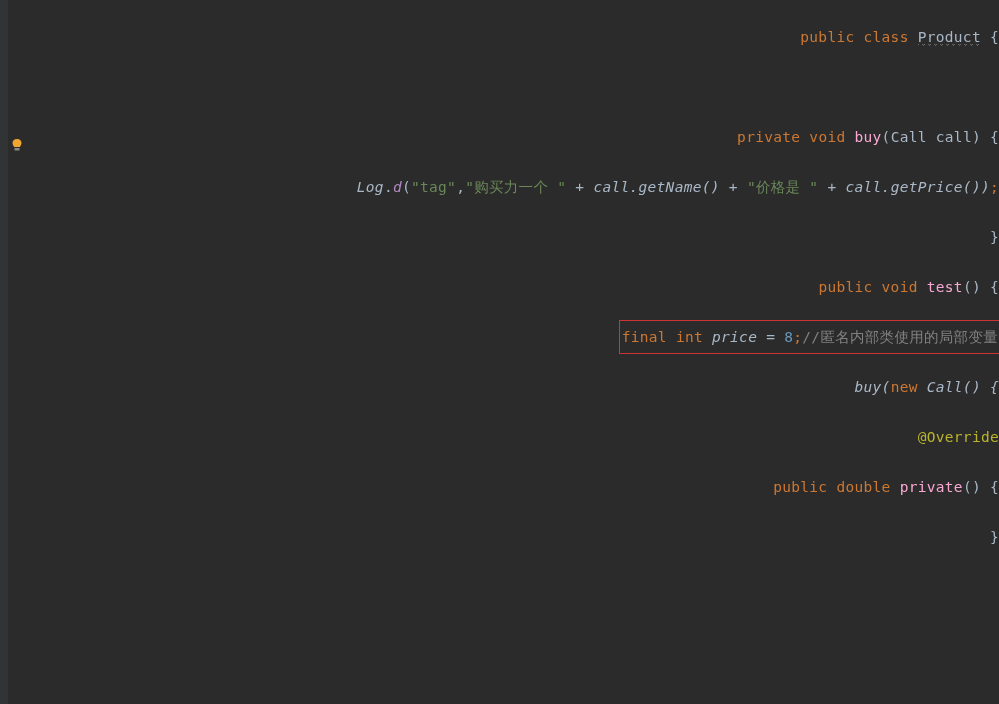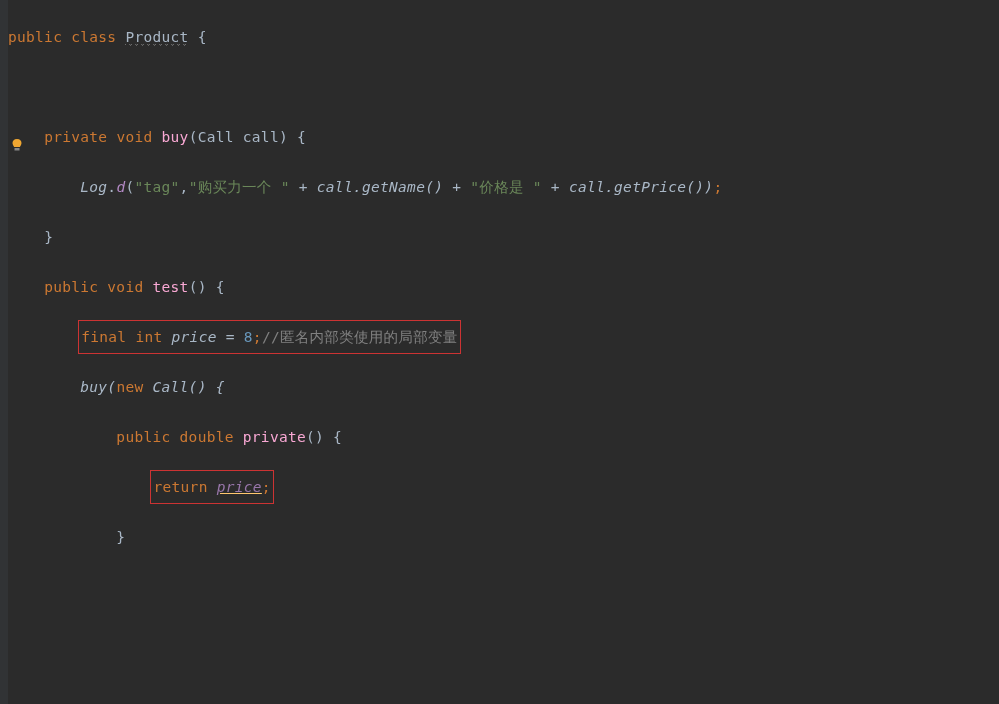--- a/index.html
+++ b/index.html
@@ -27,20 +27,21 @@
     top: 0;
     right: 0;
     line-height: 25px;
     white-space: pre;
     letter-spacing: 0.3px;
   }
   .line {
     height: 25px;
     position: relative;
     padding-left: 0;
+    text-align: right;
   }
   .line.highlight {
     background: #323232;
   }
   .bulb {
     position: absolute;
     left: 11px;
     top: 138px;
     width: 12px;
     height: 12px;
@@ -95,22 +96,22 @@
 
 <div class="code-area">
 <div class="line"><span class="kw">public</span> <span class="kw">class</span> <span class="class-name squiggle">Product</span><span class="punct"> {</span></div>
 <div class="line"></div>
 <div class="line">    <span class="kw">private</span> <span class="kw">void</span> <span class="method">buy</span><span class="punct">(Call call) {</span></div>
 <div class="line">        <span class="ident">Log</span><span class="punct">.</span><span class="static-call">d</span><span class="punct">(</span><span class="str">"tag"</span><span class="punct">,</span><span class="str">"购买力一个 "</span><span class="punct"> + </span><span class="ident">call.getName()</span><span class="punct"> + </span><span class="str">"价格是 "</span><span class="punct"> + </span><span class="ident">call.getPrice())</span><span class="kw">;</span></div>
 <div class="line">    <span class="punct">}</span></div>
 <div class="line">    <span class="kw">public</span> <span class="kw">void</span> <span class="method">test</span><span class="punct">() {</span></div>
 <div class="line">        <span class="redbox"><span class="kw">final</span> <span class="kw">int</span> <span class="ident">price</span><span class="punct"> = </span><span class="num">8</span><span class="kw">;</span><span class="comment">//匿名内部类使用的局部变量</span></span></div>
 <div class="line">        <span class="ident">buy(</span><span class="kw">new</span><span class="ident"> Call() {</span></div>
+<div class="line">            <span class="annotation">@Override</span></div>
 <div class="line">            <span class="kw">public</span> <span class="kw">double</span> <span class="method">private</span><span class="punct">() {</span></div>
-<div class="line">                <span class="redbox"><span class="kw">return</span><span> </span><span class="ident underline" style="color:#9876aa">price</span><span class="kw">;</span></span></div>
 <div class="line">            <span class="punct">}</span></div>
 
 
 
 
 
 
 
 
 

